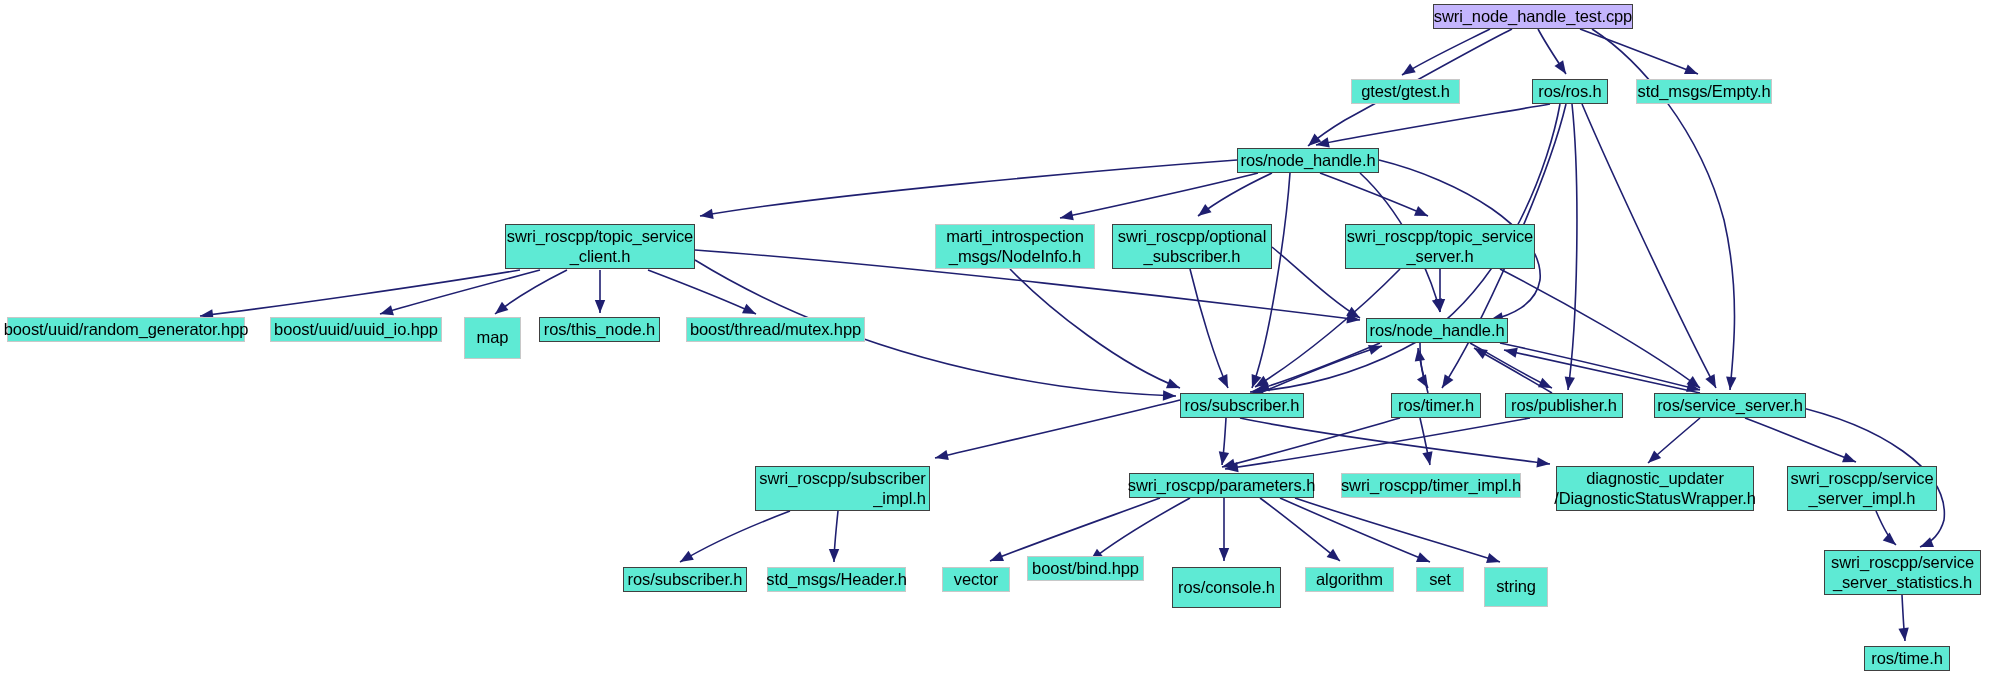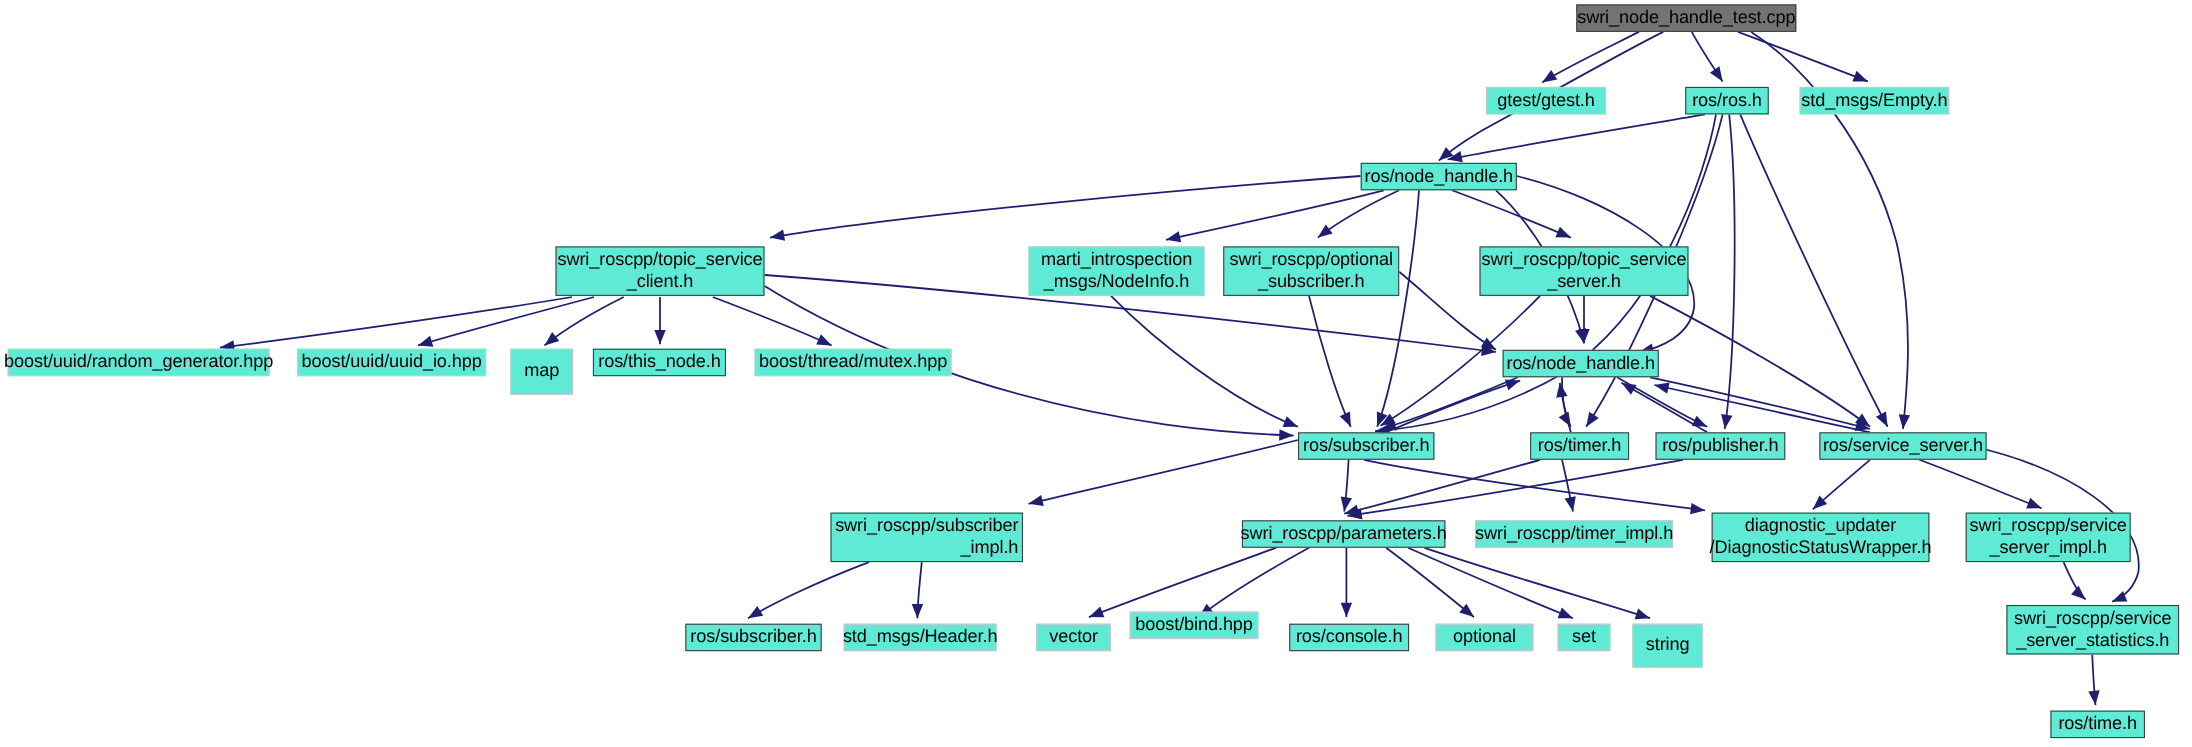--- a/index.html
+++ b/index.html
@@ -46,21 +46,21 @@
     background: #5eead4;
     border: 1px solid #c8c8c8;
     white-space: pre;
     padding: 0 5px;
     letter-spacing: -0.1px;
   }
   .node-box.strong {
     border: 1.6px solid #404040;
   }
   .node-box.root {
-    background: #737373;
+    background: #c4b5fd;
     border: 1.6px solid #404040;
   }
 </style>
 </head>
 <body>
 
 <div id="graph-root">
   <svg id="graph-svg" viewBox="0 0 1993 679" xmlns="http://www.w3.org/2000/svg">
       <g>
         <path class="edge-path" d="M1490,29 C1460,44 1422,62 1402,75"></path>
@@ -320,21 +320,21 @@
       <div class="node-box strong" style="left: 1129px; top: 473px; width: 185px; height: 25px;">swri_roscpp/parameters.h</div>
       <div class="node-box" style="left: 1341px; top: 473px; width: 180px; height: 25px;">swri_roscpp/timer_impl.h</div>
       <div class="node-box strong" style="left: 1556px; top: 466px; width: 198px; height: 45px;">diagnostic_updater
 /DiagnosticStatusWrapper.h</div>
       <div class="node-box strong" style="left: 1787px; top: 466px; width: 150px; height: 45px;">swri_roscpp/service
 _server_impl.h</div>
       <div class="node-box strong" style="left: 623px; top: 567px; width: 124px; height: 25px;">ros/subscriber.h</div>
       <div class="node-box" style="left: 767px; top: 567px; width: 139px; height: 25px;">std_msgs/Header.h</div>
       <div class="node-box" style="left: 942px; top: 567px; width: 68px; height: 25px;">vector</div>
       <div class="node-box" style="left: 1027px; top: 556px; width: 117px; height: 25px;">boost/bind.hpp</div>
-      <div class="node-box strong" style="left: 1172px; top: 567px; width: 109px; height: 25px;">ros/console.h</div>
-      <div class="node-box" style="left: 1305px; top: 567px; width: 89px; height: 25px;">optional</div>
+      <div class="node-box strong" style="left: 1172px; top: 567px; width: 109px; height: 41px;">ros/console.h</div>
+      <div class="node-box" style="left: 1305px; top: 567px; width: 89px; height: 25px;">algorithm</div>
       <div class="node-box" style="left: 1416px; top: 567px; width: 48px; height: 25px;">set</div>
       <div class="node-box" style="left: 1484px; top: 567px; width: 64px; height: 40px;">string</div>
       <div class="node-box strong" style="left: 1824px; top: 550px; width: 157px; height: 45px;">swri_roscpp/service
 _server_statistics.h</div>
       <div class="node-box strong" style="left: 1864px; top: 646px; width: 86px; height: 25px;">ros/time.h</div>
     </div>
 </div>
 
 </body></html>

